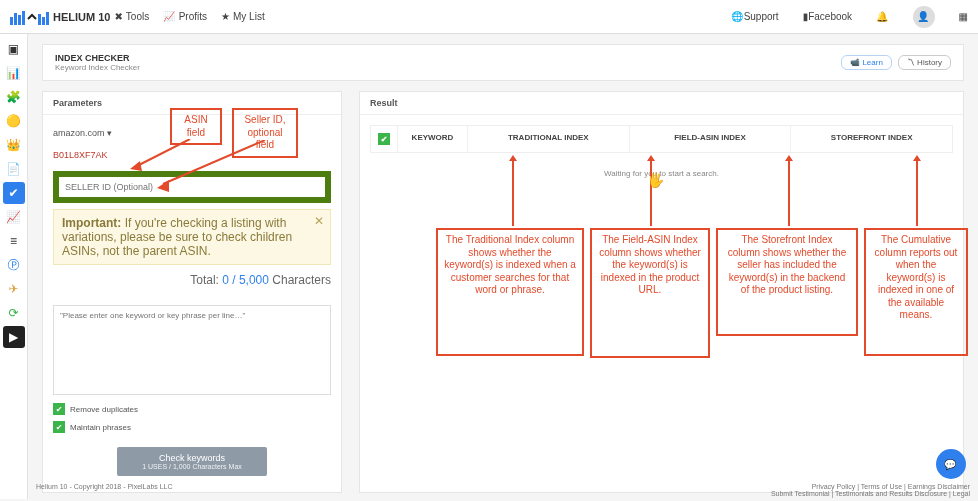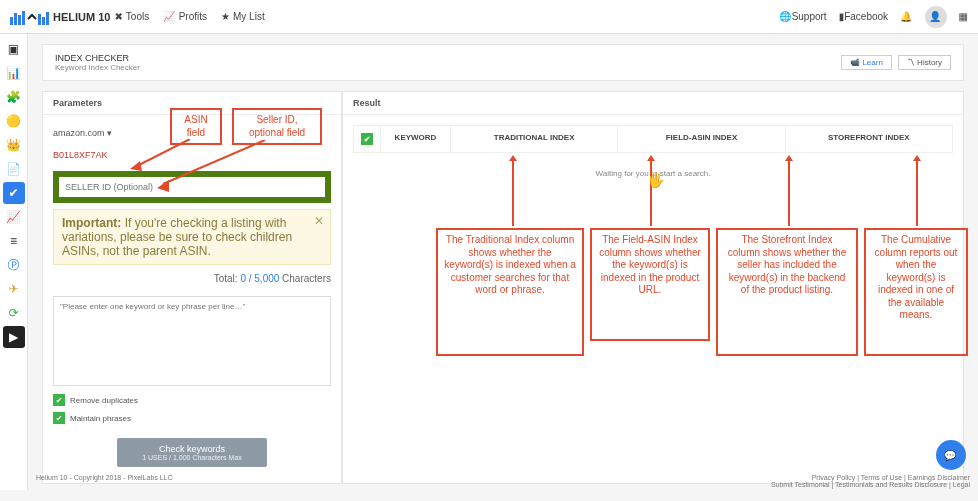--- a/index.html
+++ b/index.html
@@ -2,44 +2,44 @@
 <html><head>
 <meta charset="utf-8">
 <style>
   *{box-sizing:border-box;margin:0;padding:0;font-family:Arial,Helvetica,sans-serif}
   body{background:#f5f5f5;font-size:10px;color:#333;position:relative}
   .top{height:34px;background:#fff;border-bottom:1px solid #ddd;display:flex;align-items:center;padding:0 10px}
   .logo{font-weight:bold;font-size:11px;color:#333;margin-right:4px;display:flex;align-items:center;gap:3px}
   .logo svg{height:20px}
   .tmenu{display:flex;gap:14px;font-size:10px;color:#444}
   .tmenu .mi{display:flex;align-items:center;gap:3px;cursor:pointer}
-  .tright{margin-left:auto;display:flex;align-items:center;gap:12px;font-size:10px;color:#444}
+  .tright{margin-left:auto;display:flex;align-items:center;gap:24px;font-size:10px;color:#444}
   .avatar{width:22px;height:22px;border-radius:50%;background:#ddd;display:flex;align-items:center;justify-content:center}
   .shell{display:flex}
   .side{width:28px;background:#fff;border-right:1px solid #e3e3e3;display:flex;flex-direction:column;align-items:center;padding-top:4px;gap:2px}
   .side .ic{width:22px;height:22px;display:flex;align-items:center;justify-content:center;font-size:12px;cursor:pointer;border-radius:3px}
   .side .ic.active{background:#2f80ed;color:#fff}
   .side .ic.dark{background:#222;color:#fff}
   .main{flex:1;padding:10px 14px 6px 14px;min-height:440px}
   .hdr{background:#fff;border:1px solid #e5e5e5;padding:8px 12px;display:flex;align-items:center}
-  .hdr .tt1{font-size:9px;font-weight:normal;color:#333}
+  .hdr .tt1{font-size:9px;font-weight:bold;color:#333}
   .hdr .tt2{font-size:8px;color:#888}
   .hdr .hbtn{margin-left:auto;display:flex;gap:6px}
-  .pill{border:1px solid #ccc;padding:2px 8px;font-size:8px;border-radius:0;cursor:pointer;color:#555;background:#fff}
+  .pill{border:1px solid #ccc;padding:2px 8px;font-size:8px;border-radius:6px;cursor:pointer;color:#555;background:#fff}
   .pill.blue{color:#2f80ed;border-color:#b8d4f5}
-  .cols{display:flex;gap:0;margin-top:10px}
+  .cols{display:flex;gap:17px;margin-top:10px}
   .panel{background:#fff;border:1px solid #e5e5e5}
   .phead{padding:6px 10px;font-size:9px;font-weight:bold;border-bottom:1px solid #eee;color:#555}
   .left{width:300px}
   .pbody{padding:10px}
   .sel{border:none;background:transparent;font-size:9px;color:#555;padding:3px 0;margin-bottom:4px}
   .inp{width:100%;border:6px solid #4d7c0f;padding:5px 6px;font-size:9px;color:#333;margin-bottom:6px;background:#fff}
   .note{background:#fdf8e4;border:1px solid #f0e6b8;padding:6px 8px;font-size:12px;color:#8a7a3a;position:relative;margin-bottom:8px}
   .note .x{position:absolute;right:6px;top:4px;color:#b5a659;cursor:pointer}
-  .tot{text-align:right;font-size:10px;color:#666;margin-bottom:12px}
+  .tot{text-align:right;font-size:12px;color:#666;margin-bottom:18px}
   .tot .lnk{color:#2f80ed}
   .ta{width:100%;height:90px;border:1px solid #ddd;padding:5px 6px;font-size:8px;color:#999;resize:none}
   .chk{display:flex;align-items:center;gap:5px;font-size:8px;color:#555;margin-top:6px}
   .chkbox{width:12px;height:12px;background:#3bb54a;display:flex;align-items:center;justify-content:center;color:#fff;font-size:8px}
   .go{margin:14px auto 6px;display:block;width:150px;background:#8e9aa6;color:#fff;border:none;padding:6px 0;font-size:9px;text-align:center;cursor:pointer;border-radius:2px}
   .go .sub{display:block;font-size:7px;opacity:.85}
   .right{flex:1}
   .rtbl{display:flex;border:1px solid #eee;margin:10px;font-size:8px;font-weight:bold;color:#444;text-align:center}
   .rtbl .cell{flex:1;padding:7px 2px;border-left:1px solid #f0f0f0}
   .rtbl .cell:first-child{flex:0 0 26px;border-left:none;display:flex;align-items:center;justify-content:center}
@@ -160,24 +160,24 @@
           <div class="cell">FIELD-ASIN INDEX</div>
           <div class="cell">STOREFRONT INDEX</div>
         </div>
         <div class="wait">Waiting for you to start a search.</div>
       </div>
     </div>
   </div>
 </div>
 
 <div class="ann" style="left:170px;top:108px;width:52px">ASIN field</div>
-<div class="ann" style="left:232px;top:108px;width:90px">Seller ID, optional field</div>
+<div class="ann" style="left:232px;top:108px;width:66px">Seller ID, optional field</div>
 <div class="ann" style="left:436px;top:228px;width:148px;height:128px">The Traditional Index column shows whether the keyword(s) is indexed when a customer searches for that word or phrase.</div>
-<div class="ann" style="left:590px;top:228px;width:120px;height:113px">The Field-ASIN Index column shows whether the keyword(s) is indexed in the product URL.</div>
-<div class="ann" style="left:716px;top:228px;width:142px;height:128px">The Storefront Index column shows whether the seller has included the keyword(s) in the backend of the product listing.</div>
+<div class="ann" style="left:590px;top:228px;width:120px;height:130px">The Field-ASIN Index column shows whether the keyword(s) is indexed in the product URL.</div>
+<div class="ann" style="left:716px;top:228px;width:142px;height:108px">The Storefront Index column shows whether the seller has included the keyword(s) in the backend of the product listing.</div>
 <div class="ann" style="left:864px;top:228px;width:104px;height:128px">The Cumulative column reports out when the keyword(s) is indexed in one of the available means.</div>
 
 <div class="arrow up" style="left:512px;top:160px;height:66px"></div>
 <div class="arrow up" style="left:650px;top:160px;height:66px"></div>
 <div class="arrow up" style="left:788px;top:160px;height:66px"></div>
 <div class="arrow up" style="left:916px;top:160px;height:66px"></div>
 <svg style="position:absolute;left:130px;top:139px;pointer-events:none" width="70" height="40">
     <line x1="60" y1="0" x2="5" y2="28" stroke="#e24a2b" stroke-width="2"></line>
     <polygon points="0,30 10,22 12,32" fill="#e24a2b"></polygon>
   </svg>

